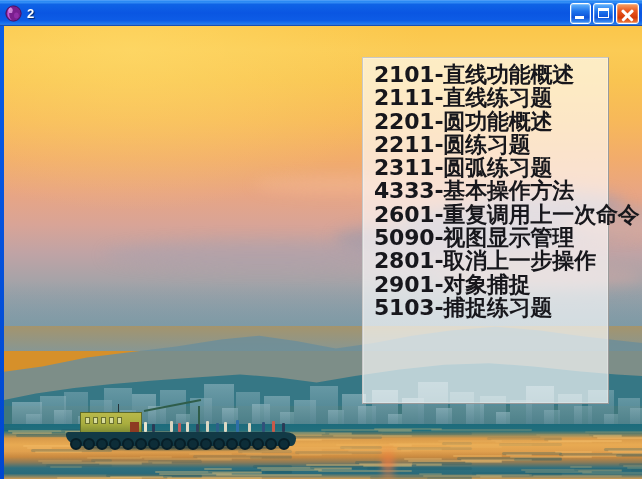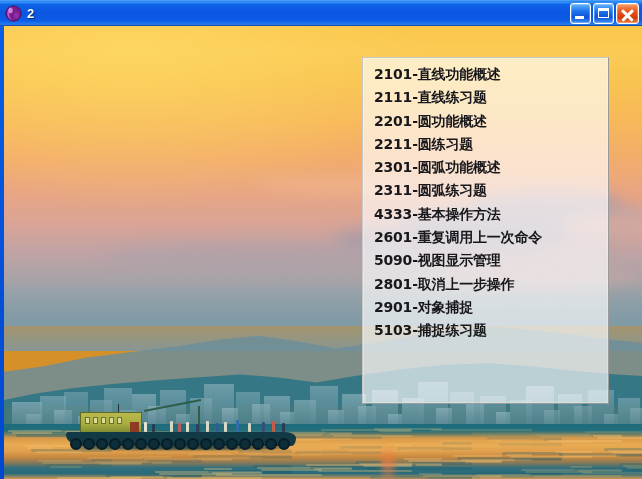--- a/index.html
+++ b/index.html
@@ -256,21 +256,21 @@
     background: rgba(255,255,255,.66);
     box-shadow: 0 0 0 1px rgba(255,255,255,.25) inset;
   }
   #menu-list {
     list-style: none;
     margin: 0;
     padding: 5px 0 0 11px;
   }
   #menu-list li {
     font-family: "DejaVu Sans", "Liberation Sans", sans-serif;
-    font-size: 14px;
+    font-size: 22px;
     font-weight: bold;
     line-height: 23.3px;
     color: #17171c;
     white-space: nowrap;
     letter-spacing: -0.2px;
   }
 </style>
 </head>
 <body>
 
@@ -568,21 +568,20 @@
           <span class="person" style="left: 216px; top: 19px; height: 9px; background: rgb(43, 59, 86);"></span>
         </div>
     </div>
 
     <div id="menu-panel">
       <ul id="menu-list">
           <li>2101-直线功能概述</li>
           <li>2111-直线练习题</li>
           <li>2201-圆功能概述</li>
           <li>2211-圆练习题</li>
-          <li>2301-圆弧功能概述</li>
           <li>2311-圆弧练习题</li>
           <li>4333-基本操作方法</li>
           <li>2601-重复调用上一次命令</li>
           <li>5090-视图显示管理</li>
           <li>2801-取消上一步操作</li>
           <li>2901-对象捕捉</li>
           <li>5103-捕捉练习题</li>
         </ul>
     </div>
 

